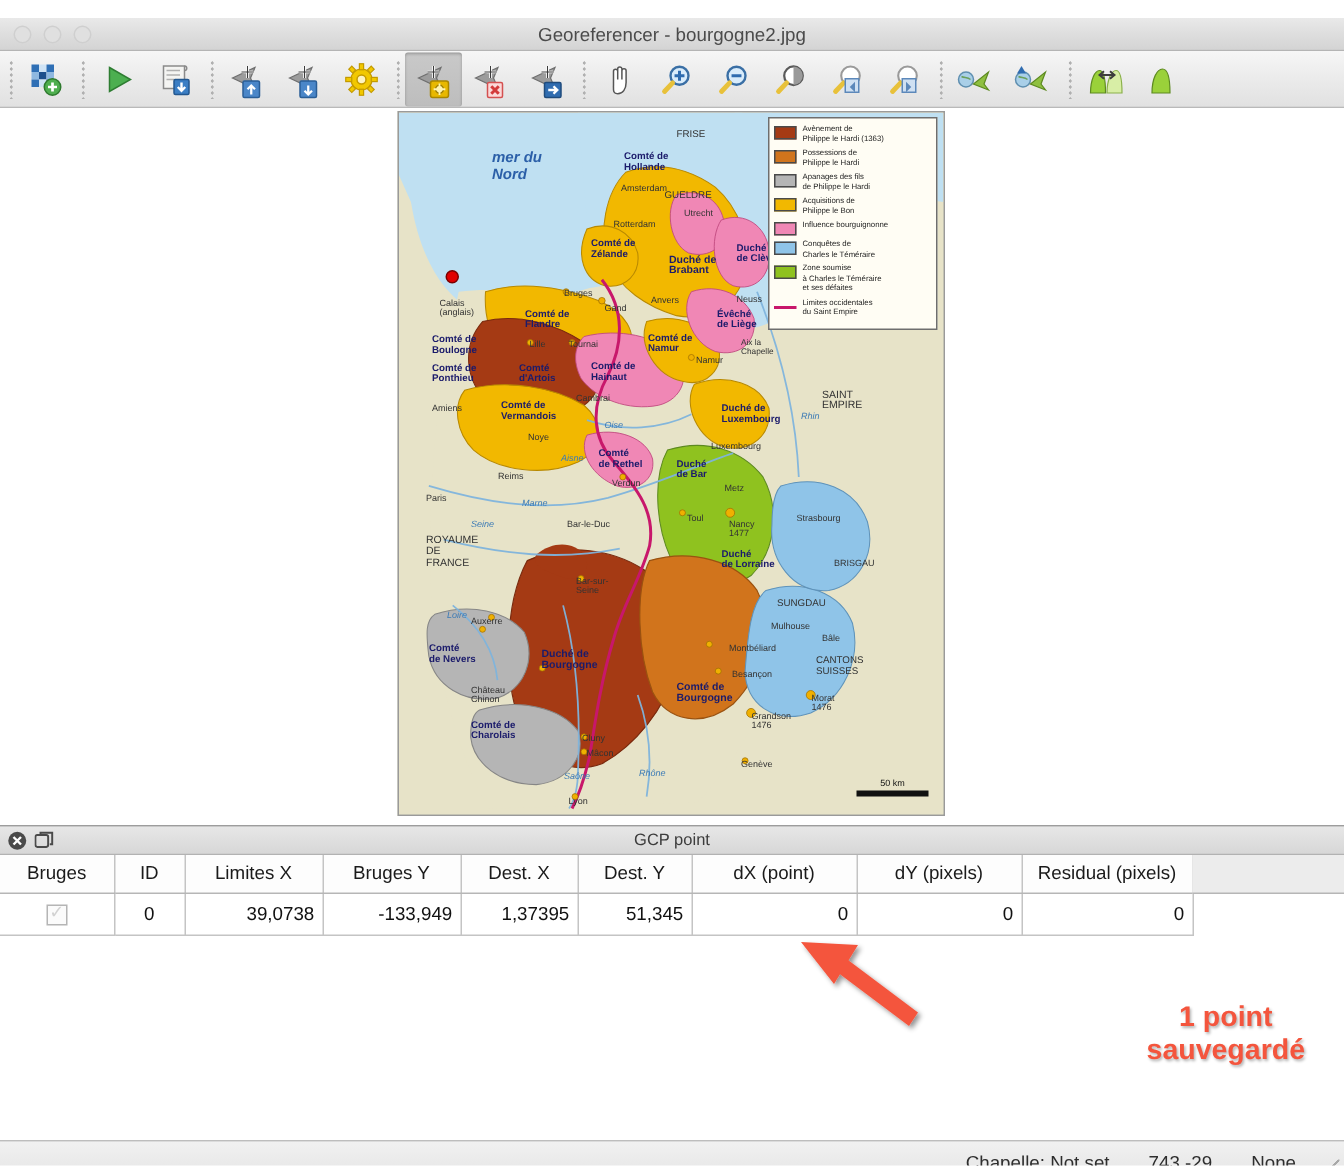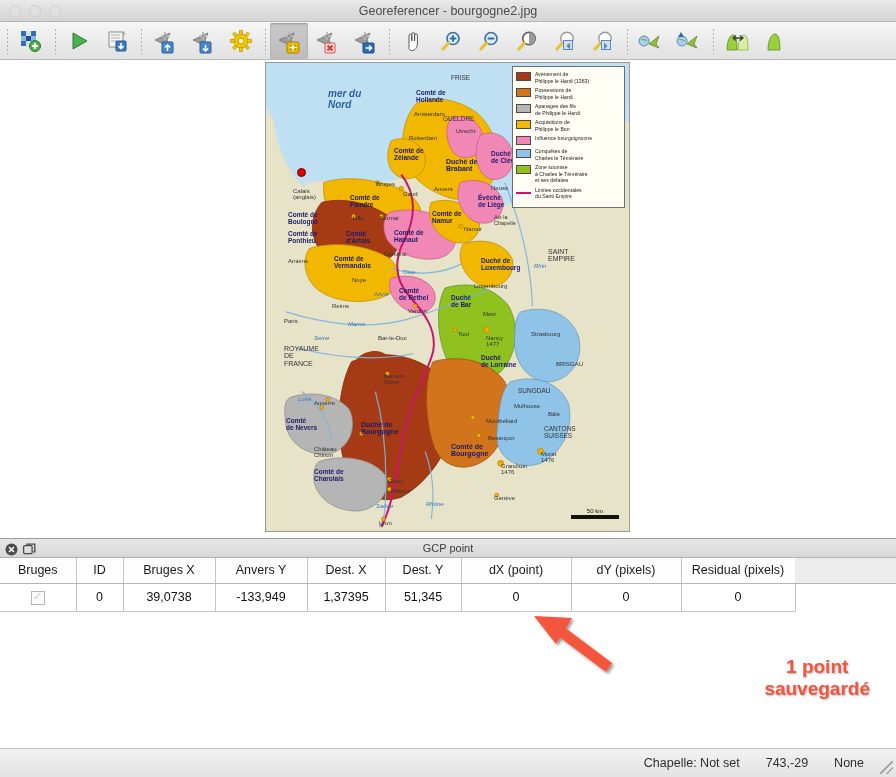--- a/index.html
+++ b/index.html
@@ -16,21 +16,21 @@
     width: 896px; height: 777px;
     background: #ffffff;
   }
 
   
   .titlebar {
     position: relative;
     height: 22px;
     background: linear-gradient(to bottom, #e9e9e9 0%, #dedede 50%, #d4d4d4 100%);
     border-bottom: 1px solid #b4b4b4;
-    display: flex; align-items: center;
+    display: flex; align-items: center; margin-top: 12px;
   }
   .traffic {
     display: flex; gap: 8px; padding-left: 9px; align-items: center;
   }
   .dot {
     width: 12px; height: 12px; border-radius: 50%;
     background: #e0e0e0;
     border: 1px solid #cfcfcf;
   }
   .titlebar .title {
@@ -167,21 +167,21 @@
     font-size: 12.5px;
   }
   table.gcp td {
     height: 28px;
     border-right: 1px solid #c4c4c4;
     border-bottom: 1px solid #c4c4c4;
     color: #111;
     font-size: 12.5px;
     padding: 0 5px;
   }
-  table.gcp td.num { text-align: center; margin-left: 44px; }
+  table.gcp td.num { text-align: right; margin-left: 44px; }
   table.gcp td.ctr { text-align: center; padding: 0; }
   .hdr-fill {
     position: absolute; left: 795px; top: 0;
     right: 0; height: 26px;
     background: #ececec;
     border-bottom: 1px solid #b6b6b6;
   }
   .chk {
     width: 14px; height: 14px;
     border: 1px solid #b5b5b5; background: #fbfbfb;
@@ -753,22 +753,22 @@
           <col style="width:78px">
           <col style="width:76px">
         <col style="width:110px">
           <col style="width:110px">
           <col style="width:114px">
       </colgroup>
       <thead>
         <tr>
           <th>Bruges</th>
           <th>ID</th>
-          <th>Bruges X</th>
-          <th>Anvers Y</th>
+          <th>Limites X</th>
+          <th>Bruges Y</th>
           <th>Dest. X</th>
           <th>Dest. Y</th>
           <th>dX (point)</th>
           <th>dY (pixels)</th>
           <th>Residual (pixels)</th>
         </tr>
       </thead>
       <tbody>
         <tr>
           <td class="ctr">

